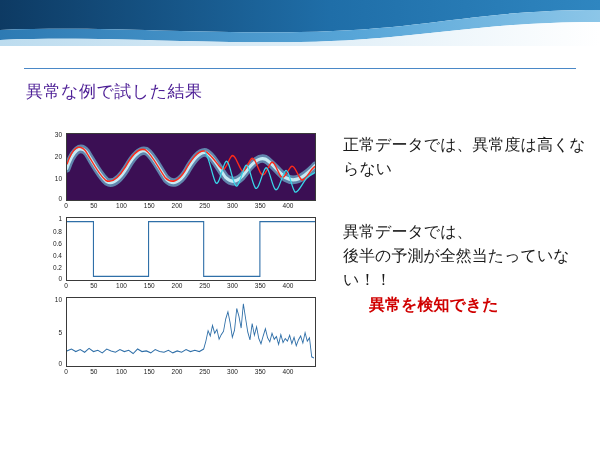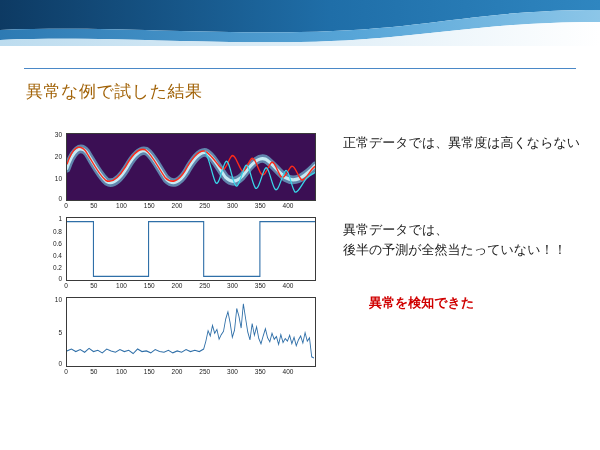--- a/index.html
+++ b/index.html
@@ -32,21 +32,21 @@
     height: 1px;
     background: #4a88c7;
   }
 
   
   .slide-title {
     position: absolute;
     left: 26px;
     top: 80px;
     font-size: 17px;
-    color: #a16207;
+    color: #4c1d95;
     letter-spacing: 0.5px;
     white-space: nowrap;
     text-align: right;
   }
 
   
   .figure {
     position: absolute;
     left: 30px;
     top: 133px;
@@ -106,21 +106,21 @@
     white-space: nowrap;
   }
 
   #panel-spectro { top: 0; height: 84px; }
   #panel-binary  { top: 84px; height: 80px; }
   #panel-anomaly { top: 164px; height: 86px; }
 
   
   .note {
     position: absolute;
-    font-size: 13px;
+    font-size: 16px;
     color: #1a1a1a;
     line-height: 1.5;
     white-space: pre-line;
   }
   #note-normal   { left: 343px; top: 133px; width: 250px; }
   #note-abnormal { left: 343px; top: 220px; width: 250px; }
   #note-detected {
     left: 343px;
     top: 293px;
     width: 250px;

